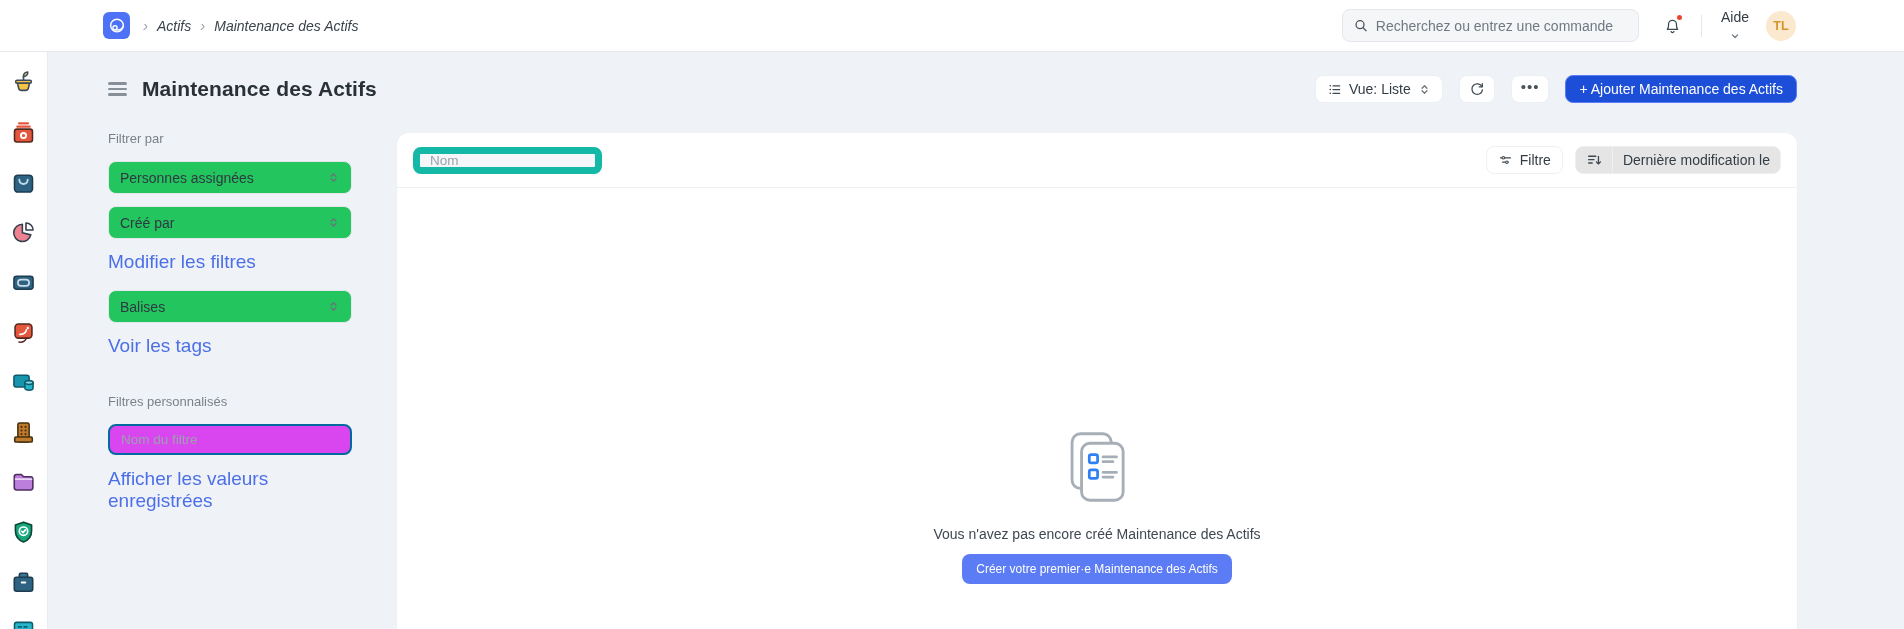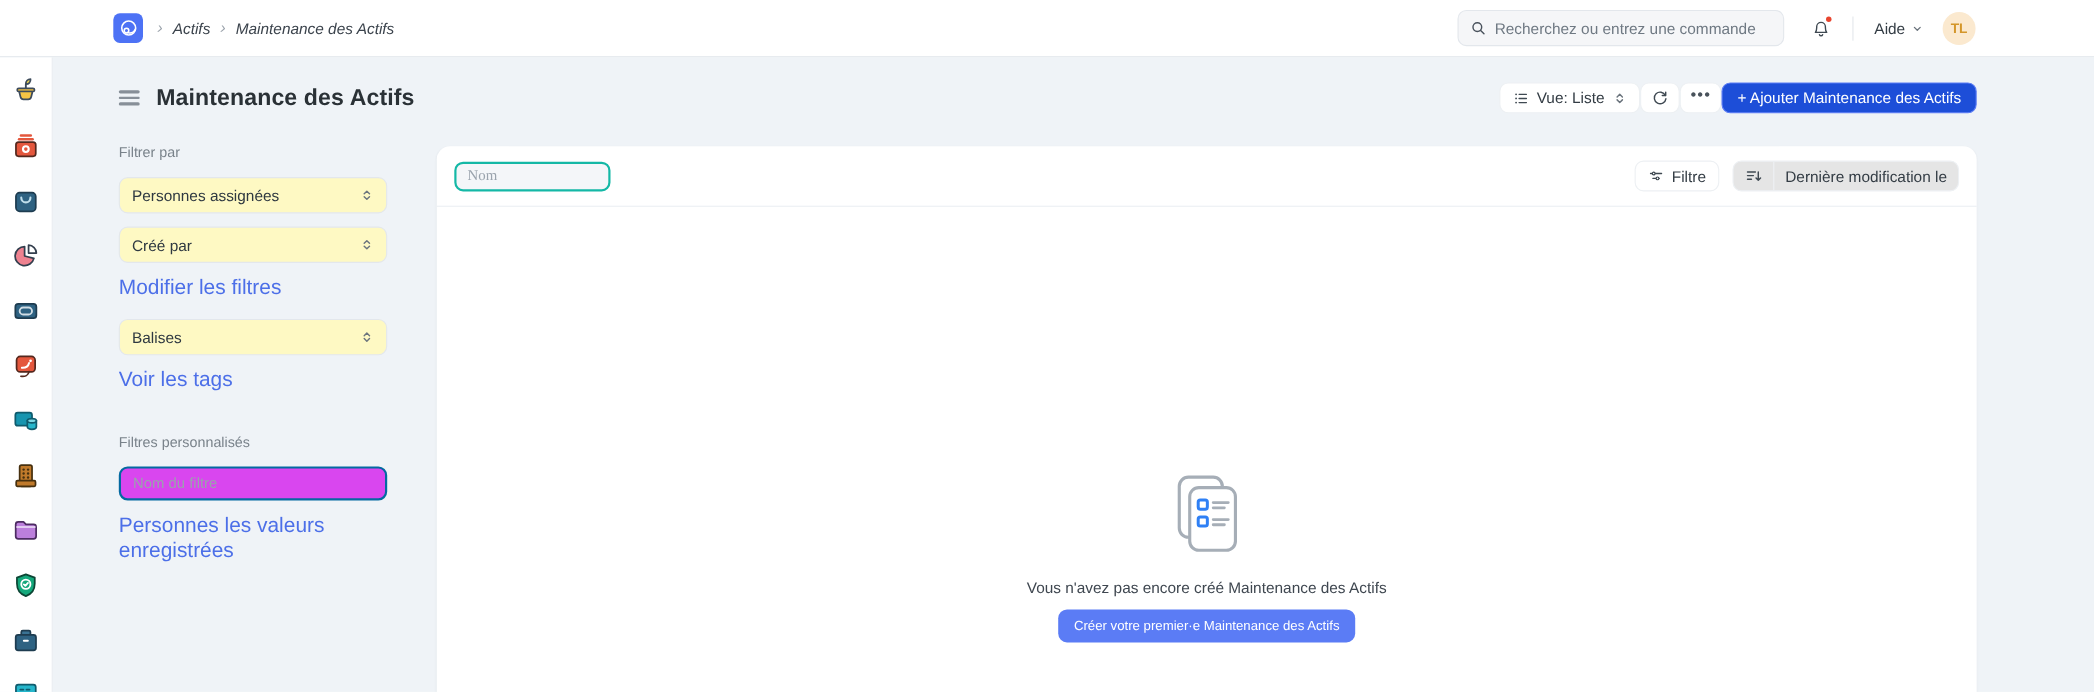--- a/index.html
+++ b/index.html
@@ -18,54 +18,54 @@
   .crumb{cursor:pointer;}
   .crumb-sep{color:#9aa2ab;font-size:15px;}
   .crumb-sep::before{content:"›";}
   .nav-right{position:absolute;right:108px;top:0;height:51px;display:flex;align-items:center;}
   .search-box{width:297px;height:33px;background:#f5f6f8;border:1px solid #e3e7ec;border-radius:8px;display:flex;align-items:center;padding:0 11px;gap:8px;}
   .search-box input{border:none;outline:none;background:transparent;font-size:14px;color:#4a535d;width:100%;font-family:inherit;}
   .search-box input::placeholder{color:#6f7983;}
   .bell-wrap{position:relative;margin-left:24px;cursor:pointer;}
   .bell-dot{position:absolute;top:-1px;right:0;width:5px;height:5px;border-radius:50%;background:#e8452f;}
   .nav-divider{width:1px;height:22px;background:#e3e7ec;margin:0 19px;}
-  .help{display:flex;align-items:center;gap:5px;font-size:14px;color:#333c44;cursor:pointer;}
+  .help{display:flex;align-items:center;gap:5px;font-size:14px;color:#333c44;cursor:pointer;flex-direction:column;}
   .avatar{width:30px;height:30px;border-radius:50%;background:#fbe9cf;color:#d4962a;font-size:12.5px;font-weight:bold;display:flex;align-items:center;justify-content:center;margin-left:17px;cursor:pointer;}
 
   
   .rail{position:absolute;top:52px;left:0;bottom:0;width:48px;background:#fff;border-right:1px solid #e8ecf0;display:flex;flex-direction:column;align-items:center;padding-top:17px;gap:23px;overflow:hidden;z-index:5;}
   .rail-icon{width:27px;height:27px;flex:0 0 27px;cursor:pointer;}
 
   
   .page{position:absolute;top:52px;left:48px;right:0;bottom:0;}
   .page-header{position:absolute;top:23px;left:60px;right:107px;display:flex;align-items:center;justify-content:space-between;}
   .title-group{display:flex;align-items:center;gap:15px;}
   .hamburger{display:flex;flex-direction:column;gap:3px;cursor:pointer;padding:3px 0;}
   .hamburger span{width:19px;height:2.4px;background:#878f98;border-radius:2px;}
   .page-title{font-size:21px;font-weight:bold;color:#2a3136;letter-spacing:.1px;}
-  .toolbar{display:flex;align-items:center;gap:0;}
+  .toolbar{display:flex;align-items:center;gap:16px;}
   .btn{height:28px;display:inline-flex;align-items:center;gap:7px;background:#fff;border:1px solid #edf0f3;border-radius:8px;padding:0 11px;font-size:14px;color:#333c44;cursor:pointer;font-family:inherit;}
   .btn-icon-only{padding:0 9px;}
   .btn-primary{background:#1d4ed8;border-color:#5b7cf5;color:#fff;padding:0 13px;}
   .ellipsis{font-size:15px;letter-spacing:1px;color:#49525b;line-height:1;padding-bottom:6px;}
 
   
   .filter-col{position:absolute;left:60px;top:79px;width:244px;}
   .side-label{font-size:13px;color:#79828a;}
-  .select{margin-top:15px;height:33px;background:#fef9c3;border:1px solid #e3e7ec;border-radius:8px;display:flex;align-items:center;justify-content:space-between;padding:0 11px;font-size:14px;color:#2f3941;cursor:pointer;}
+  .select{margin-top:15px;height:33px;background:#22c55e;border:1px solid #e3e7ec;border-radius:8px;display:flex;align-items:center;justify-content:space-between;padding:0 11px;font-size:14px;color:#2f3941;cursor:pointer;}
   .select + .select{margin-top:12px;}
   .side-link{display:inline-block;margin-top:12px;font-size:19px;color:#4c6fe8;cursor:pointer;}
   .side-section2{margin-top:37px;}
   .side-input{margin-top:15px;width:100%;height:31px;background:#d946ef;border:2px solid #0369a1;border-radius:8px;padding:0 11px;font-size:13.5px;color:#2f3941;outline:none;font-family:inherit;}
   .side-input::placeholder{color:#9aa3ad;}
 
   
   .card{position:absolute;left:349px;right:107px;top:81px;bottom:0;background:#fff;border-radius:12px 12px 0 0;box-shadow:0 1px 2px rgba(25,39,52,.05);}
   .card-header{height:55px;display:flex;align-items:center;justify-content:space-between;padding:0 16px;border-bottom:1px solid #eceff3;}
-  .name-input{width:142px;height:27px;background:#f4f6f9;border:2px solid #14b8a6;border-radius:8px;padding:0 10px;font-size:13.5px;color:#3a434c;outline:none;font-family:Liberation Serif, serif;}
+  .name-input{width:189px;height:27px;background:#f4f6f9;border:7px solid #14b8a6;border-radius:8px;padding:0 10px;font-size:13.5px;color:#3a434c;outline:none;font-family:Liberation Sans, sans-serif;}
   .name-input::placeholder{color:#9aa3ad;}
   .card-header-right{display:flex;align-items:center;gap:12px;}
   .sort-group{height:28px;display:inline-flex;align-items:stretch;background:#e5e5e5;border:1px solid #edf0f3;border-radius:8px;overflow:hidden;cursor:pointer;}
   .sort-group .seg{display:flex;align-items:center;padding:0 10px;font-size:14px;color:#333c44;}
   .sort-group .seg + .seg{border-left:1px solid #eef1f4;}
 
   
   .empty{position:absolute;top:296px;left:0;right:0;display:flex;flex-direction:column;align-items:center;}
   .empty-msg{margin-top:21px;font-size:14px;color:#3f4750;}
   .empty-cta{margin-top:12px;height:30px;display:inline-flex;align-items:center;background:#5b7cf5;color:#fff;border:none;border-radius:8px;padding:0 14px;font-size:12px;cursor:pointer;font-family:inherit;}
@@ -267,21 +267,21 @@
       <span>Balises</span>
       <svg width="13" height="13" viewBox="0 0 14 14">
         <path d="M4.4 5.6L7 3l2.6 2.6M4.4 8.4L7 11l2.6-2.6" fill="none" stroke="#6b747d" stroke-width="1.4" stroke-linecap="round" stroke-linejoin="round"></path>
       </svg>
     </div>
 
     <a class="side-link">Voir les tags</a>
 
     <div class="side-label side-section2">Filtres personnalisés</div>
     <input class="side-input" type="text" placeholder="Nom du filtre" style="">
-    <a class="side-link" style="margin-top:13px;">Personnes les valeurs enregistrées</a>
+    <a class="side-link" style="margin-top:13px;">Afficher les valeurs enregistrées</a>
   </div>
 
   <section class="card">
     <div class="card-header">
       <input class="name-input" type="text" placeholder="Nom" style="">
       <div class="card-header-right">
         <button class="btn">
           <svg width="15" height="15" viewBox="0 0 18 18">
             <path d="M3 5.7h12M5.6 11h6.8" stroke="#3f4952" stroke-width="1.5" stroke-linecap="round"></path>
             <circle cx="6.4" cy="5.7" r="1.5" fill="#fff" stroke="#3f4952" stroke-width="1.3"></circle>

